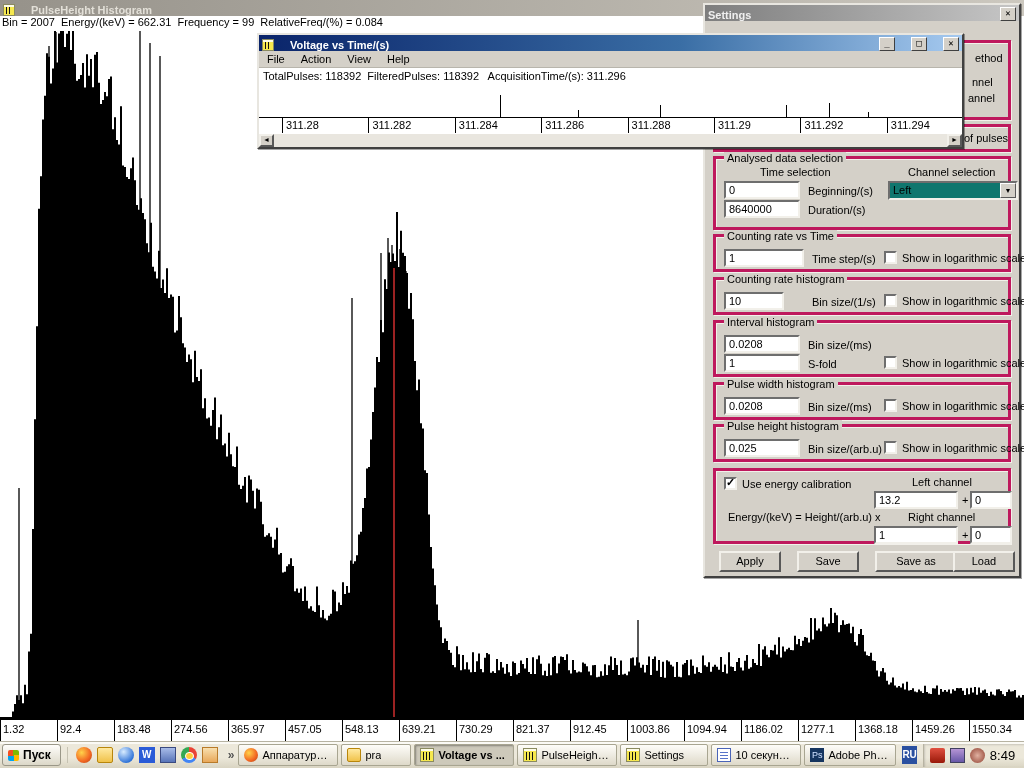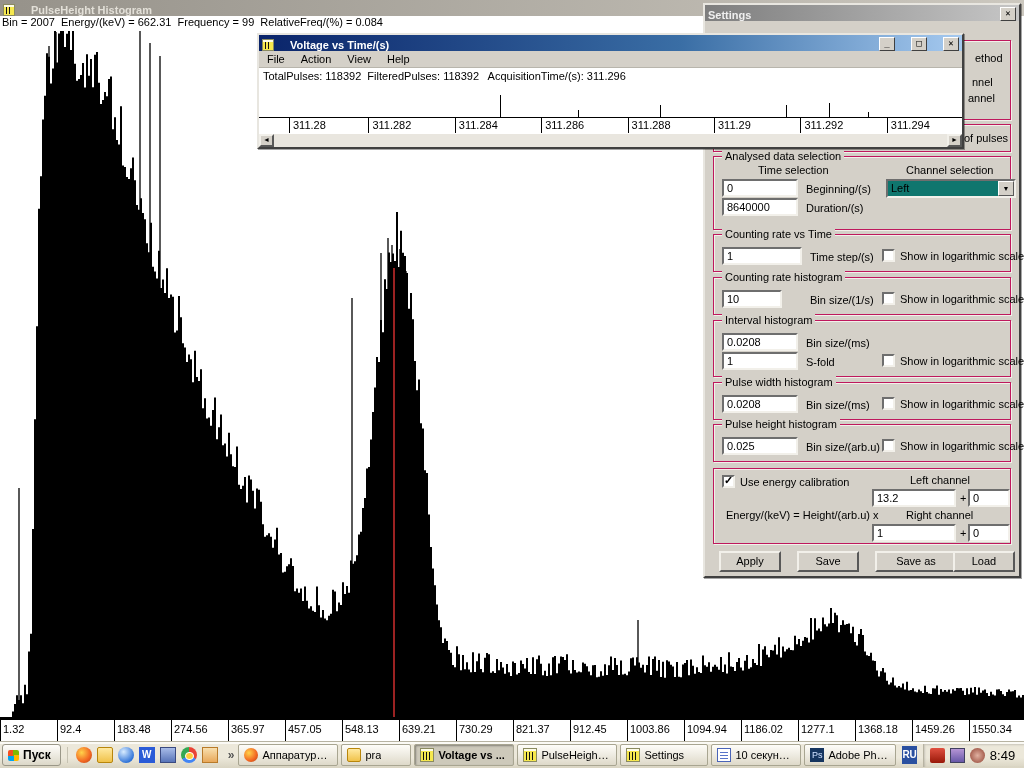--- a/index.html
+++ b/index.html
@@ -11,21 +11,21 @@
   .title-text { font-weight:bold; font-size:11px; white-space:nowrap; }
   .tbtn { width:16px; height:14px; background:#d4d0c8; border:1px solid; border-color:#fff #404040 #404040 #fff;
           font-family:"DejaVu Sans Mono", monospace; font-size:9px; line-height:11px; text-align:center; }
   .win { position:absolute; background:#d4d0c8; border:2px solid; border-color:#e8e6e0 #404040 #404040 #e8e6e0;
          box-shadow:1px 1px 0 rgba(0,0,0,.35); }
   .inp { position:absolute; height:18px; background:#fff; border:2px solid; border-color:#6e6e6e #f2f0ea #f2f0ea #6e6e6e;
          font-size:11px; line-height:14px; padding:0 3px; overflow:hidden; white-space:nowrap; }
   .lbl { position:absolute; font-size:11px; white-space:nowrap; }
   .cb  { position:absolute; width:13px; height:13px; background:#fff; border:2px solid; border-color:#6e6e6e #f2f0ea #f2f0ea #6e6e6e; }
   .cb.checked::after { content:"✓"; position:absolute; left:0px; top:-3px; font-size:11px; font-weight:bold; color:#000; }
-  .grp { position:absolute; border:1px solid #be185d; box-shadow:inset 1px 1px 0 #f2f0ea, 1px 1px 0 #f2f0ea; }
+  .grp { position:absolute; border:3px solid #be185d; box-shadow:inset 1px 1px 0 #f2f0ea, 1px 1px 0 #f2f0ea; }
   .grp > .legend { position:absolute; top:-7px; left:8px; background:#d4d0c8; padding:0 3px; font-size:11px; white-space:nowrap; }
   .btn { position:absolute; height:21px; background:#d4d0c8; border:2px solid; border-color:#f2f0ea #585858 #585858 #f2f0ea;
          font-size:11px; text-align:center; line-height:16px; }
   .dropdown { position:absolute; height:19px; background:#0f766e; border:2px solid; border-color:#6e6e6e #f2f0ea #f2f0ea #6e6e6e;
               font-size:11px; line-height:14px; padding-left:3px; }
   .dd-btn { position:absolute; right:0; top:0; bottom:0; width:16px; background:#d4d0c8;
             border:1px solid; border-color:#fff #585858 #585858 #fff; font-size:7px; line-height:14px; text-align:center; }
 
   
   #main-window { position:absolute; left:0; top:0; width:1024px; height:741px; background:#fff; }
@@ -300,21 +300,21 @@
   <div id="v-stats">TotalPulses: 118392  FilteredPulses: 118392   AcquisitionTime/(s): 311.296</div>
   <div id="v-plot">
       <div class="pulse" style="left: 241px; height: 22px;"></div>
       <div class="pulse" style="left: 319px; height: 7px;"></div>
       <div class="pulse" style="left: 401px; height: 12px;"></div>
       <div class="pulse" style="left: 527px; height: 12px;"></div>
       <div class="pulse" style="left: 570px; height: 14px;"></div>
       <div class="pulse" style="left: 609px; height: 5px;"></div>
     </div>
   <div id="v-axis">
-      <div class="vaxis-cell" style="left: 30px; width: 86.4px;">
+      <div class="vaxis-cell" style="left: 23px; width: 86.4px;">
         <span>311.28</span>
       </div>
       <div class="vaxis-cell" style="left: 109.4px; width: 86.4px;">
         <span>311.282</span>
       </div>
       <div class="vaxis-cell" style="left: 195.8px; width: 86.4px;">
         <span>311.284</span>
       </div>
       <div class="vaxis-cell" style="left: 282.2px; width: 86.4px;">
         <span>311.286</span>

